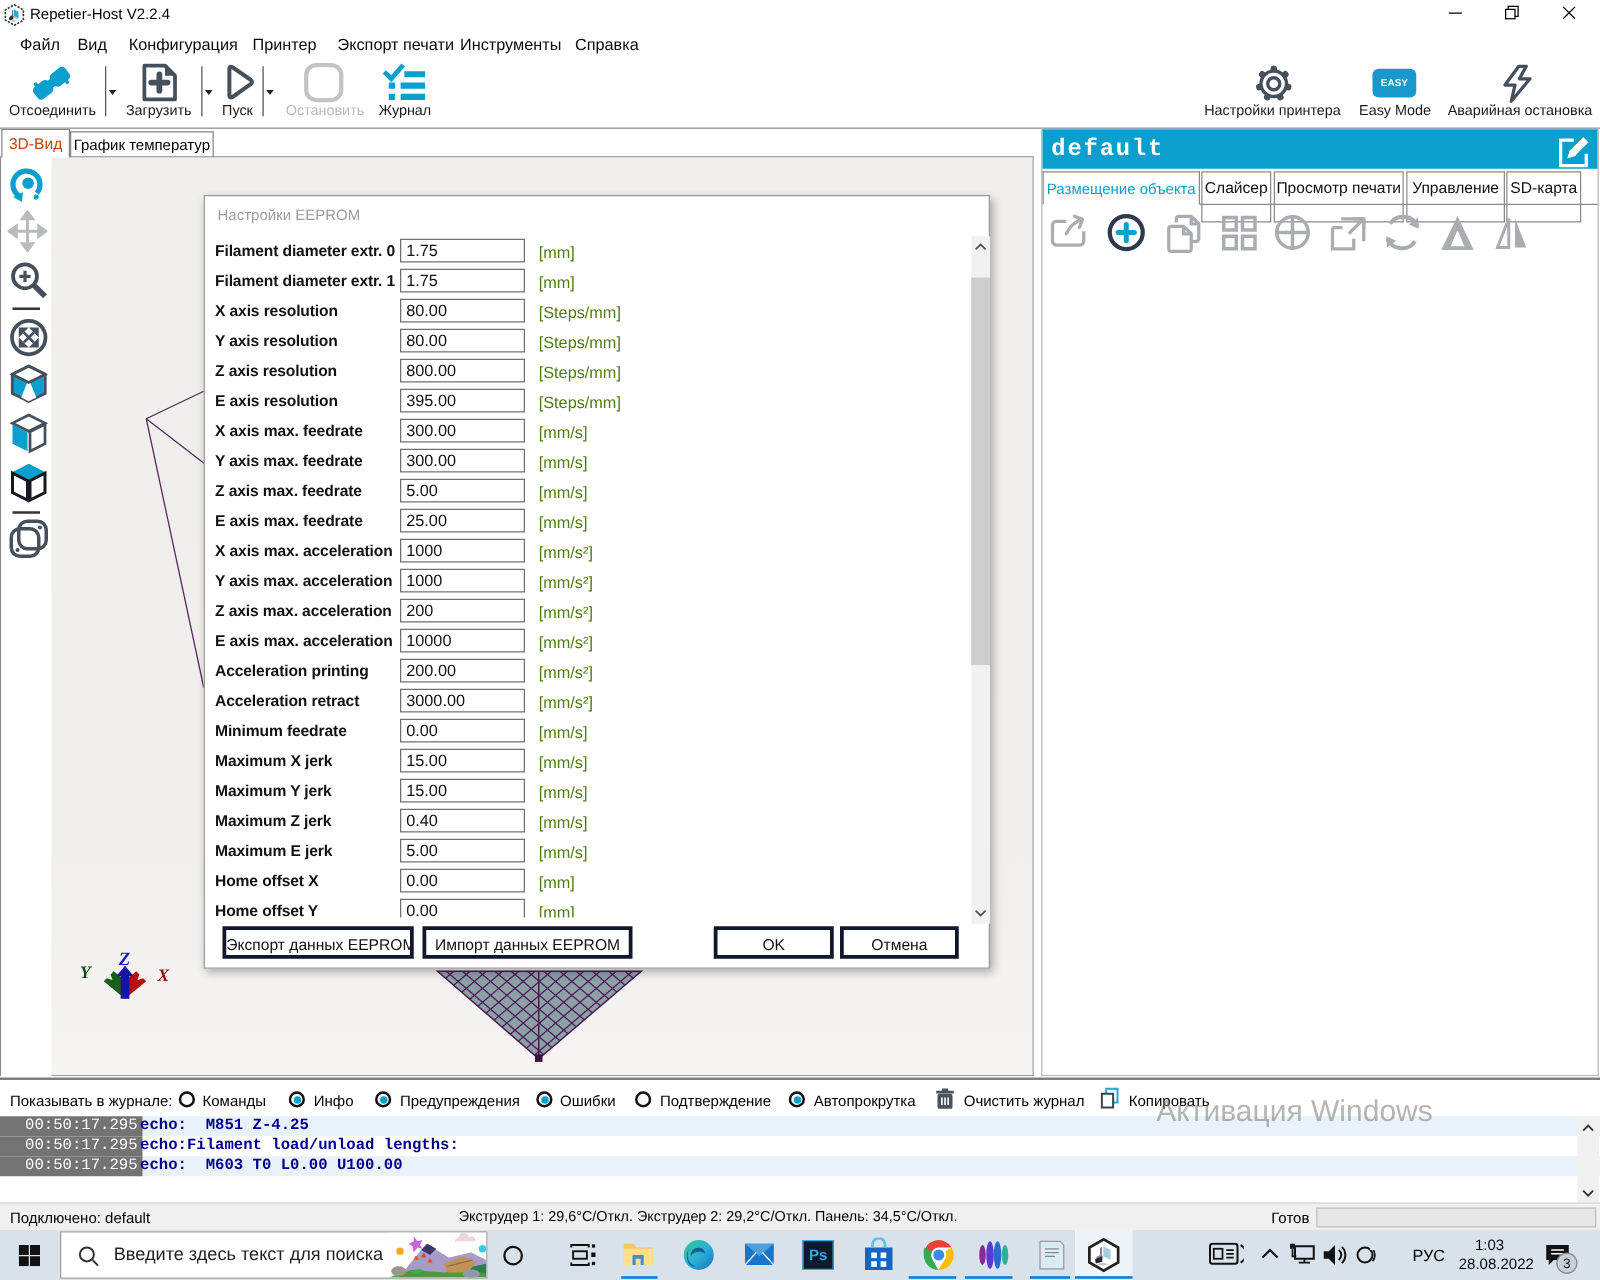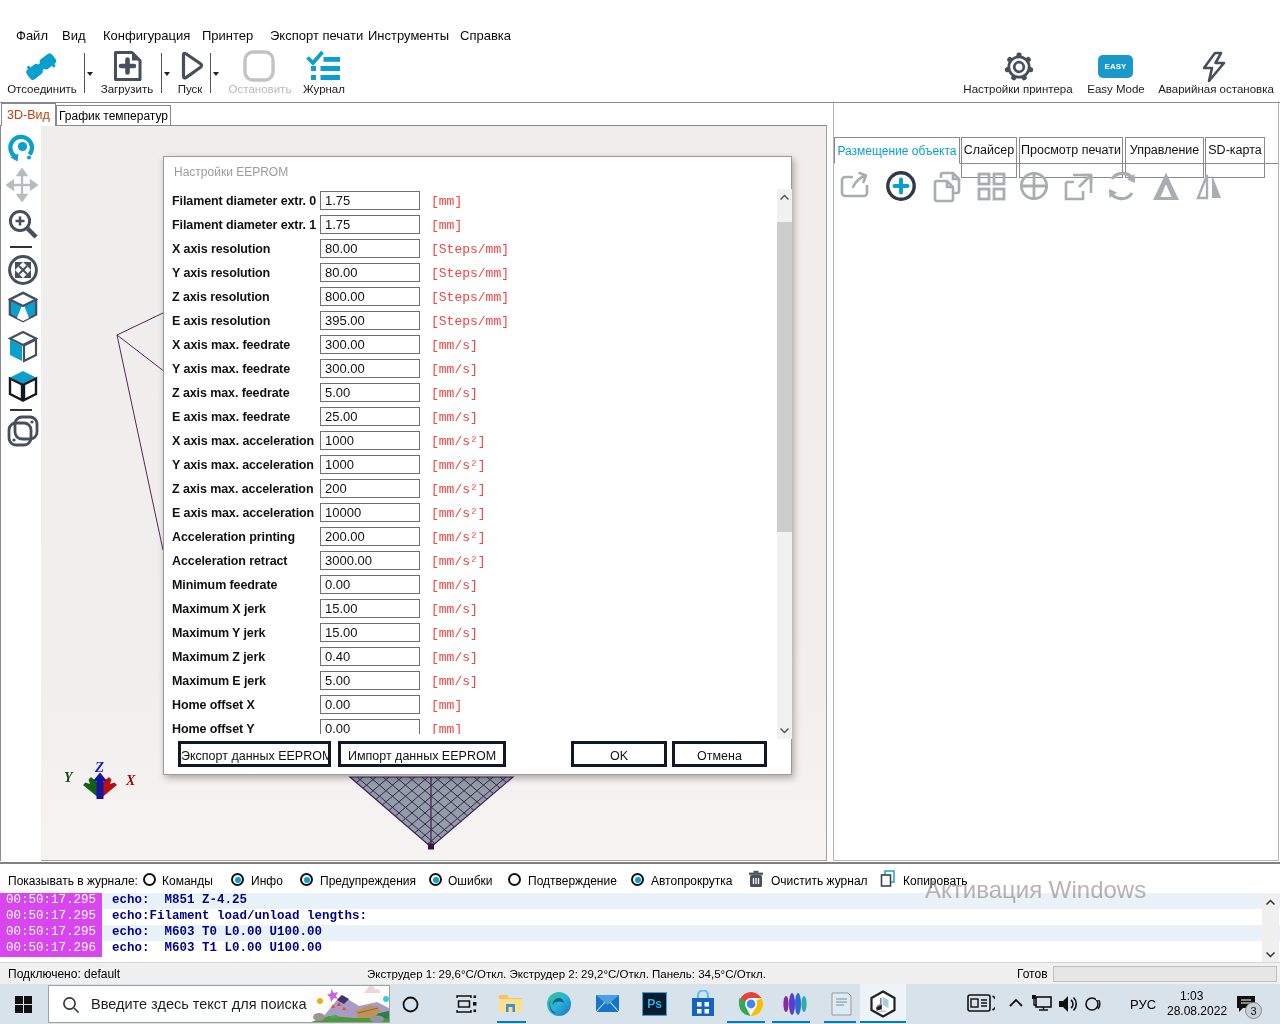--- a/index.html
+++ b/index.html
@@ -23,58 +23,75 @@
 #leftstrip{position:absolute;left:1px;top:126px;width:40px;height:735px;background:#fff;}
 
 #view3d{position:absolute;left:41px;top:126px;width:786px;height:735px;background:linear-gradient(180deg,#efeeed 0%,#f0efee 75%,#f5f4f3 100%);border-bottom:1px solid #a0a0a0;border-right:1px solid #a0a0a0;}
 
 #dlg{position:absolute;left:122px;top:30px;width:629px;height:619px;background:#fff;border:1px solid #9a9a9a;box-shadow:2px 3px 7px rgba(0,0,0,0.3);}
 #dlgtitle{position:absolute;left:10px;top:8px;font-size:12px;color:#9b9b9b;white-space:nowrap;}
 #dlgbody{position:absolute;left:0;top:0;width:629px;height:577px;overflow:hidden;}
 .erow{position:absolute;left:0;width:629px;height:24px;}
 .elab{position:absolute;left:8px;top:3px;font-size:12.5px;font-weight:bold;color:#111;white-space:nowrap;letter-spacing:-0.1px;}
 .einp{position:absolute;left:156px;top:0px;width:100px;height:19px;border:1px solid #707070;font-size:13px;color:#111;padding:1px 0 0 4px;}
-.eunit{position:absolute;left:267px;top:3px;font-size:13px;color:#ef4444;font-family:Liberation Mono, monospace;}
+.eunit{position:absolute;left:267px;top:3px;font-size:13px;color:#4d7c0f;}
 .ebtn{position:absolute;top:584px;height:26px;border:3px solid #0f172a;background:#fff;font-size:12.5px;color:#111;text-align:center;white-space:nowrap;overflow:hidden;}
 
 #dsb{position:absolute;left:613px;top:32px;width:15px;height:550px;background:#f1f1f1;}
 #dsb .th{position:absolute;left:0;top:33px;width:15px;height:310px;background:#cdcdcd;}
 
 #rpanel{position:absolute;left:833px;top:103px;width:446px;height:758px;background:#fff;border:1px solid #b5b5b5;border-top:none;}
 #rphead{position:absolute;left:0px;top:0px;width:444px;height:32px;background:#0a9fcd;border-top:1px solid #999;}
 #rphead span{position:absolute;left:7px;top:4px;font-family:"Liberation Mono",monospace;font-weight:bold;font-size:19px;letter-spacing:1.5px;color:#fff;}
 .rtab{position:absolute;top:34px;height:41px;background:#fff;border:1px solid #8a8a8a;font-size:12.5px;color:#111;text-align:center;white-space:nowrap;}
 .rtab.act{border-bottom:1px solid #fff;color:#0a9fcd;z-index:3;}
 
 #logtop1{position:absolute;left:0;top:861px;width:1280px;height:1px;background:#fff;}
 #logtop2{position:absolute;left:0;top:862px;width:1280px;height:2px;background:#7f7f7f;}
 #logbar{position:absolute;left:0;top:864px;width:1280px;height:29px;background:#fff;}
 #logbar .lt{position:absolute;top:10px;font-size:12px;color:#000;white-space:nowrap;}
 .radio{position:absolute;top:9px;width:13px;height:13px;border:2px solid #111;border-radius:50%;background:#fff;}
 .radio.on::after{content:"";position:absolute;left:1.5px;top:1.5px;width:6px;height:6px;border-radius:50%;background:#0a9fcd;}
 #logrows{position:absolute;left:0;top:893px;width:1280px;height:69px;background:#fff;}
 .lrow{position:absolute;left:0;width:1280px;height:16px;font-family:"Liberation Mono",monospace;font-size:12.5px;font-weight:bold;}
-.lrow .ts{position:absolute;left:0;top:0;width:102px;height:16px;background:#d946ef;color:#fff;padding-left:6px;font-weight:normal;}
+.lrow .ts{position:absolute;left:0;top:0;width:114px;height:16px;background:#737373;color:#fff;padding-left:20px;font-weight:normal;}
 .lrow .msg{position:absolute;left:112px;top:0;color:#00008c;white-space:pre;}
 
 #wm1{position:absolute;left:925px;top:876px;font-size:24px;color:rgba(120,120,120,0.55);}
 #wm2{position:absolute;left:925px;top:900px;font-size:15px;color:rgba(140,140,140,0.5);width:320px;line-height:21px;}
 
 #statusbar{position:absolute;left:0;top:962px;width:1280px;height:22px;background:#f0f0f0;border-top:1px solid #d5d5d5;font-size:12px;color:#000;}
 #statusbar .sbox{position:absolute;left:1053px;top:3px;width:224px;height:16px;background:#e6e6e6;border:1px solid #c0c0c0;}
 
 #taskbar{position:absolute;left:0;top:984px;width:1280px;height:40px;background:#d8e2eb;}
 #search{position:absolute;left:48px;top:1px;width:342px;height:38px;background:#fff;border:1px solid #a0a0a0;}
 #search span{position:absolute;left:42px;top:10px;font-size:14.5px;color:#1f1f1f;}
 .underln{position:absolute;top:37px;height:2px;background:#0078d7;}
 .trtext{position:absolute;font-size:12px;color:#000;}
 </style></head>
 <body>
 <div id="app">
 
+<div id="titlebar">
+ <svg class="abs" style="left:3px;top:3px" width="17" height="18" viewBox="0 0 17 18">
+  <polygon points="8.5,0.8 15.7,4.9 15.7,13.1 8.5,17.2 1.3,13.1 1.3,4.9" fill="none" stroke="#2b3440" stroke-width="1.3" stroke-dasharray="1.8 1.1"></polygon>
+  <path d="M8.2 4.5 L8.2 9.7 L11.8 11.6 L11.8 6.4 Z" fill="#29a9d0"></path>
+  <path d="M11.8 11.6 L8.2 9.7 L8.2 10.9 L10.9 12.6 Z" fill="#7ec8e0"></path>
+  <path d="M7.6 4.8 L7.6 9.8 L4.8 11.3 L4.8 10 L6.7 9 L6.7 5.3 Z" fill="#5a5560"></path>
+  <path d="M4.2 11.2 L7.8 9.5 L7.6 12.4 L4.6 13.3 Z" fill="#23232b"></path>
+  <path d="M5 13.5 l3 -0.8 l3 0.9 l-3 0.7 Z" fill="#c8c8cc"></path>
+ </svg>
+ <span id="title-text">Repetier-Host V2.2.4</span>
+ <svg class="abs" style="left:1155px;top:0" width="110" height="20" viewBox="0 0 110 20">
+   <line x1="4" y1="10.5" x2="14.5" y2="10.5" stroke="#000" stroke-width="1"></line>
+   <rect x="49.5" y="7.5" width="7.5" height="7.5" fill="none" stroke="#000" stroke-width="1"></rect>
+   <path d="M51.5 7.5 V5 H59.5 V13 H57" fill="none" stroke="#000" stroke-width="1"></path>
+   <path d="M95.5 5.5 L105 15 M105 5.5 L95.5 15" stroke="#000" stroke-width="1"></path>
+ </svg>
+</div>
 
 <div id="menubar">
  <span class="mi" style="left:15px">Файл</span>
  <span class="mi" style="left:61px">Вид</span>
  <span class="mi" style="left:102px">Конфигурация</span>
  <span class="mi" style="left:201px">Принтер</span>
  <span class="mi" style="left:269px">Экспорт печати</span>
  <span class="mi" style="left:367px">Инструменты</span>
  <span class="mi" style="left:459px">Справка</span>
 </div>
@@ -422,20 +439,29 @@
           </svg>
   </div>
   <div class="ebtn" style="left:14px;width:153px;line-height:24px;">Экспорт данных EEPROM</div>
   <div class="ebtn" style="left:174px;width:168px;line-height:24px;">Импорт данных EEPROM</div>
   <div class="ebtn" style="left:407px;width:96px;line-height:24px;">OK</div>
   <div class="ebtn" style="left:508px;width:95px;line-height:24px;">Отмена</div>
  </div>
 </div>
 
 <div id="rpanel">
+ <div id="rphead">
+        <span>default</span>
+  <svg class="abs" style="left:411px;top:3px" width="28" height="28" viewBox="0 0 28 28">
+   <path d="M24 16 V25.5 H3.5 V5 H14" fill="none" stroke="#fff" stroke-width="2.6"></path>
+   <path d="M9 19.5 L11 13 L21.5 2.5 L26 7 L15.5 17.5 Z" fill="#fff"></path>
+   <path d="M11 13 L21.5 2.5 M15.5 17.5 L26 7" fill="none" stroke="#0a9fcd" stroke-width="0.8"></path>
+   <path d="M9 19.5 L11 13 L15.5 17.5 Z" fill="#fff"></path>
+  </svg>
+ </div>
  <div class="rtab act" style="left:0px;width:126px;height:27px;line-height:26px;font-size:12px;">Размещение объекта</div>
  <div class="rtab" style="left:127px;width:56px;line-height:24px;">Слайсер</div>
  <div class="rtab" style="left:185px;width:104px;line-height:24px;">Просмотр печати</div>
  <div class="rtab" style="left:291px;width:79px;line-height:24px;">Управление</div>
  <div class="rtab" style="left:371px;width:60px;line-height:24px;">SD-карта</div>
  <div class="abs" style="left:0;top:60px;width:444px;height:1px;background:#8a8a8a"></div>
 
  <svg class="abs" style="left:5px;top:66px" width="400" height="36" viewBox="0 0 400 36">
   <g fill="none" stroke="#a9adb2" stroke-width="2.6">
    <path d="M3 11 h-0 M14 8 H6 a3 3 0 0 0 -3 3 v13 a3 3 0 0 0 3 3 h19 a3 3 0 0 0 3 -3 v-8"></path>
@@ -524,24 +550,20 @@
         <span class="ts">00:50:17.295</span>
         <span class="msg">echo:  M851 Z-4.25</span>
       </div>
  <div class="lrow" style="top:16px;background:#fff">
         <span class="ts">00:50:17.295</span>
         <span class="msg">echo:Filament load/unload lengths:</span>
       </div>
  <div class="lrow" style="top:32px;background:#e9f2f8">
         <span class="ts">00:50:17.295</span>
         <span class="msg">echo:  M603 T0 L0.00 U100.00</span>
-      </div>
- <div class="lrow" style="top:48px;background:#fff">
-        <span class="ts">00:50:17.296</span>
-        <span class="msg">echo:  M603 T1 L0.00 U100.00</span>
       </div>
  <div class="abs" style="left:1262px;top:0;width:17px;height:69px;background:#f0f0f0">
    <svg class="abs" style="left:0;top:2px" width="17" height="14">
           <path d="M4.5 9.5 L8.5 5.5 L12.5 9.5" fill="none" stroke="#333" stroke-width="1.5"></path>
         </svg>
    <svg class="abs" style="left:0;top:54px" width="17" height="14">
           <path d="M4.5 5.5 L8.5 9.5 L12.5 5.5" fill="none" stroke="#333" stroke-width="1.5"></path>
         </svg>
   </div>
 </div>

